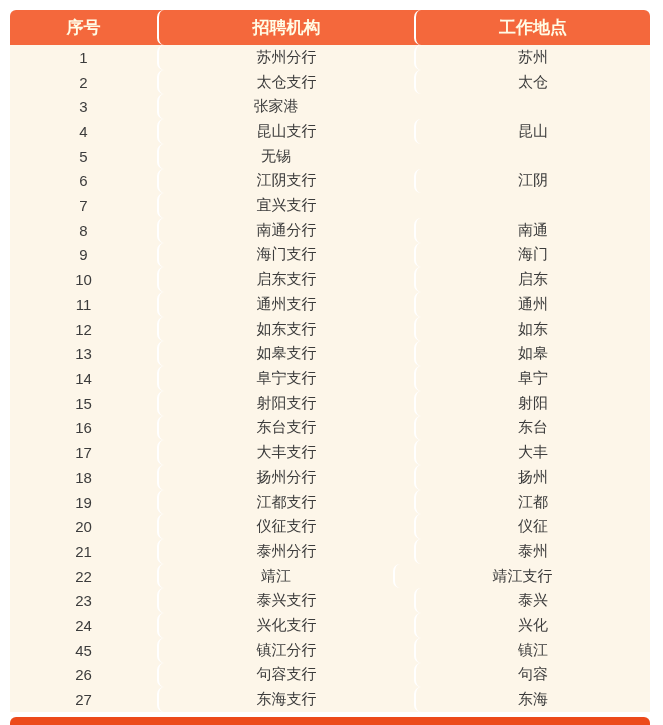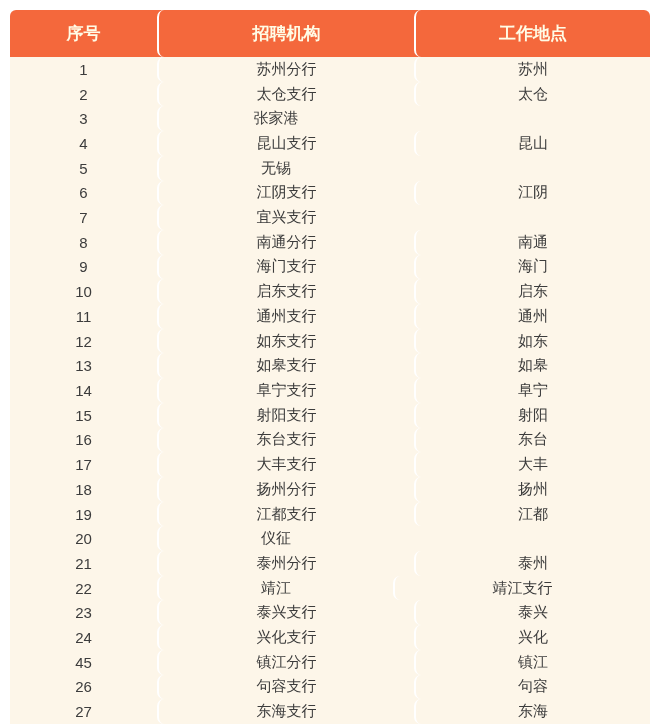--- a/index.html
+++ b/index.html
@@ -18,21 +18,21 @@
     background: #ffffff;
   }
   .table-wrap {
     position: absolute;
     left: 10px;
     top: 10px;
     width: 640px;
   }
   .thead {
     display: flex;
-    height: 47px;
+    height: 35px;
     background: var(--header-bg, #F4683C);
     border-radius: 6px 6px 0 0;
   }
   .th {
     display: flex;
     align-items: center;
     justify-content: center;
     color: var(--header-text, #FFFCE6);
     font-weight: bold;
     font-size: 17px;
@@ -173,20 +173,21 @@
           <div class="td col-org">扬州分行</div>
           <div class="td col-loc">扬州</div>
         </div>
         <div class="tr">
           <div class="td col-no">19</div>
           <div class="td col-org">江都支行</div>
           <div class="td col-loc">江都</div>
         </div>
         <div class="tr">
           <div class="td col-no">20</div>
+          <div class="td col-org">仪征支行</div>
           <div class="td col-loc">仪征</div>
         </div>
         <div class="tr">
           <div class="td col-no">21</div>
           <div class="td col-org">泰州分行</div>
           <div class="td col-loc">泰州</div>
         </div>
         <div class="tr">
           <div class="td col-no">22</div>
           <div class="td col-loc">靖江</div>

